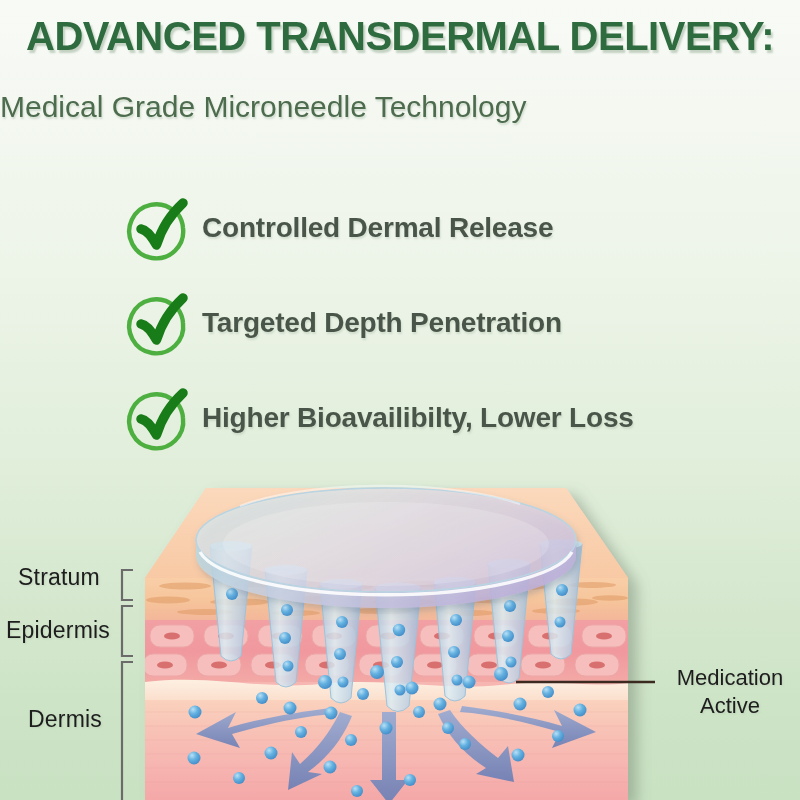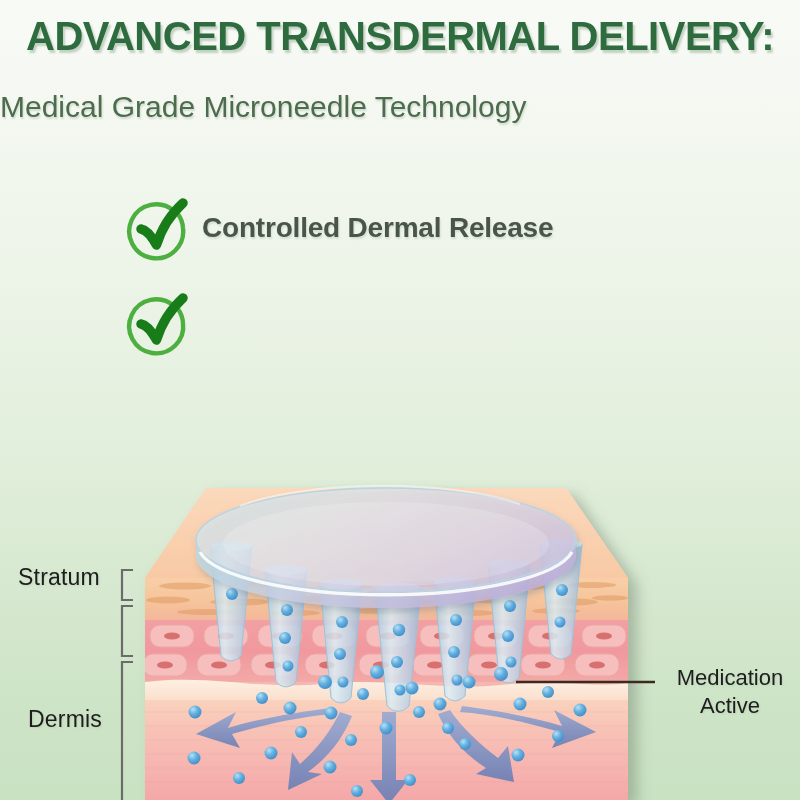--- a/index.html
+++ b/index.html
@@ -133,22 +133,32 @@
       <span class="bullet-label">Controlled Dermal Release</span>
     </div>
 
     <div class="bullet">
       <span class="check-icon">
         <svg viewBox="0 0 62 62" width="62" height="62">
           <path d="M46 14 A27 27 0 1 0 55 31 A27 27 0 0 0 50 17" fill="none" stroke="#4caf3f" stroke-width="4.4" stroke-linecap="round"></path>
           <path d="M13 32 C19 33 24 40 28.5 48 C33 33 43 17 55 6" fill="none" stroke="#187c18" stroke-width="9.5" stroke-linecap="round" stroke-linejoin="round"></path>
         </svg>
       </span>
+      <span class="bullet-label">Targeted Depth Penetration</span>
     </div>
 
+    <div class="bullet">
+      <span class="check-icon">
+        <svg viewBox="0 0 62 62" width="62" height="62">
+          <path d="M46 14 A27 27 0 1 0 55 31 A27 27 0 0 0 50 17" fill="none" stroke="#4caf3f" stroke-width="4.4" stroke-linecap="round"></path>
+          <path d="M13 32 C19 33 24 40 28.5 48 C33 33 43 17 55 6" fill="none" stroke="#187c18" stroke-width="9.5" stroke-linecap="round" stroke-linejoin="round"></path>
+        </svg>
+      </span>
+      <span class="bullet-label">Higher Bioavailibilty, Lower Loss</span>
+    </div>
 
   </div>
 
   <div id="skin-wrap">
     <svg width="800" height="340" viewBox="0 0 800 340">
       <defs>
 
         <linearGradient id="gStratumTop" x1="0" y1="0" x2="0" y2="1">
           <stop offset="0%" stop-color="#fbd9bc"></stop>
           <stop offset="100%" stop-color="#f8c9a4"></stop>
@@ -433,20 +443,21 @@
       <g fill="none" stroke="#6b6b6b" stroke-width="2.2">
         <path d="M133 110 L122 110 L122 140 L133 140"></path>
         <path d="M133 146 L122 146 L122 196 L133 196"></path>
         <path d="M133 202 L122 202 L122 340"></path>
       </g>
     </svg>
   </div>
 
   <div class="layer-label" id="label-stratum">Stratum</div>
 
+  <div class="layer-label" id="label-epidermis">Epidermis</div>
 
   <div class="layer-label" id="label-dermis">Dermis</div>
 
   <div id="label-active">
     <div>Medication</div>
     <div>Active</div>
   </div>
 
 </div>
 

